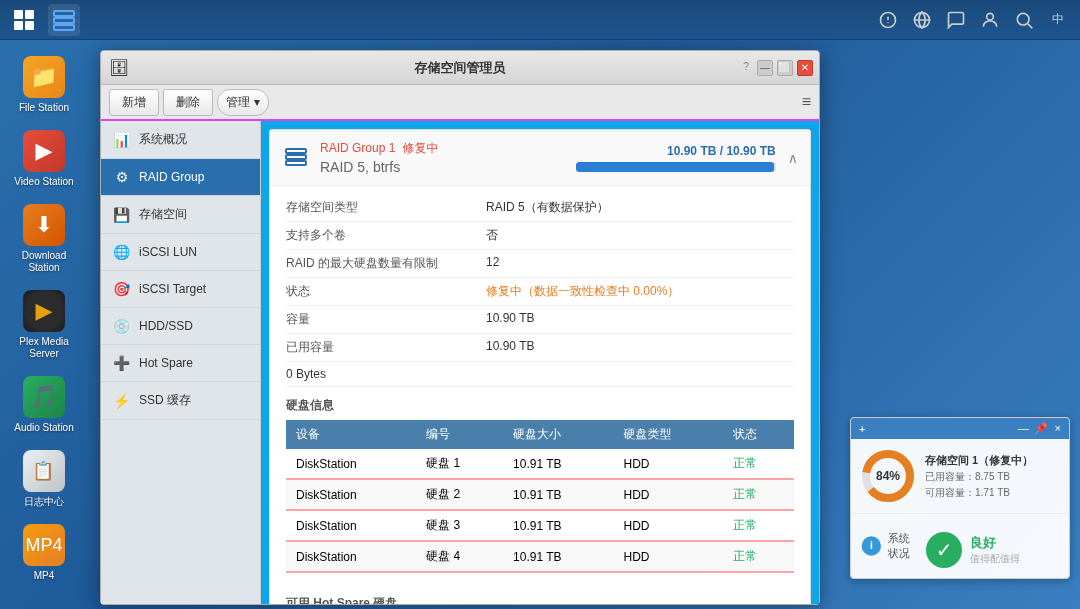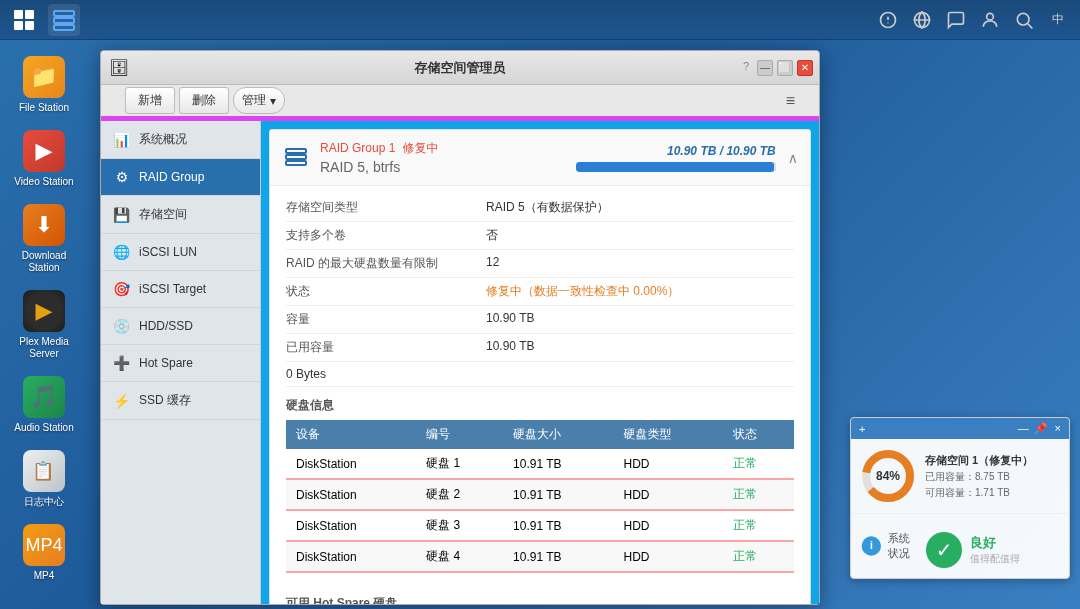--- a/index.html
+++ b/index.html
@@ -131,24 +131,24 @@
       background: #ccc;
       border: 1px solid #aaa;
       display: flex; align-items: center; justify-content: center;
       font-size: 10px; color: #555; cursor: pointer;
     }
 
     
     .toolbar {
       height: 36px;
       background: #e8e8e8;
-      border-bottom: 5px solid #d946ef;
-      display: flex;
-      align-items: center;
-      padding: 0 24px;
+      border-bottom: 2px solid #d946ef;
+      display: flex;
+      align-items: center;
+      padding: 0 8px;
       gap: 4px;
     }
     .toolbar-btn {
       padding: 4px 12px;
       background: linear-gradient(180deg, #fff, #e8e8e8);
       border: 1px solid #bbb;
       border-radius: 3px;
       font-size: 12px;
       color: #333;
       cursor: pointer;
@@ -240,21 +240,20 @@
     .raid-name {
       font-size: 13px;
       font-weight: bold;
       color: #333;
     }
     .raid-name span { color: #e74c3c; font-weight: normal; font-size: 12px; }
     .raid-sub { font-size: 14px; color: #666; margin-top: 2px; }
     .raid-storage {
       text-align: right;
       margin-right: 12px;
-      font-style: italic;
     }
     .raid-storage-text { font-size: 12px; color: #2a6fad; font-weight: bold; }
     .raid-progress-bar {
       width: 200px;
       height: 10px;
       background: #ddd;
       border-radius: 3px;
       margin-top: 4px;
       overflow: hidden;
     }

